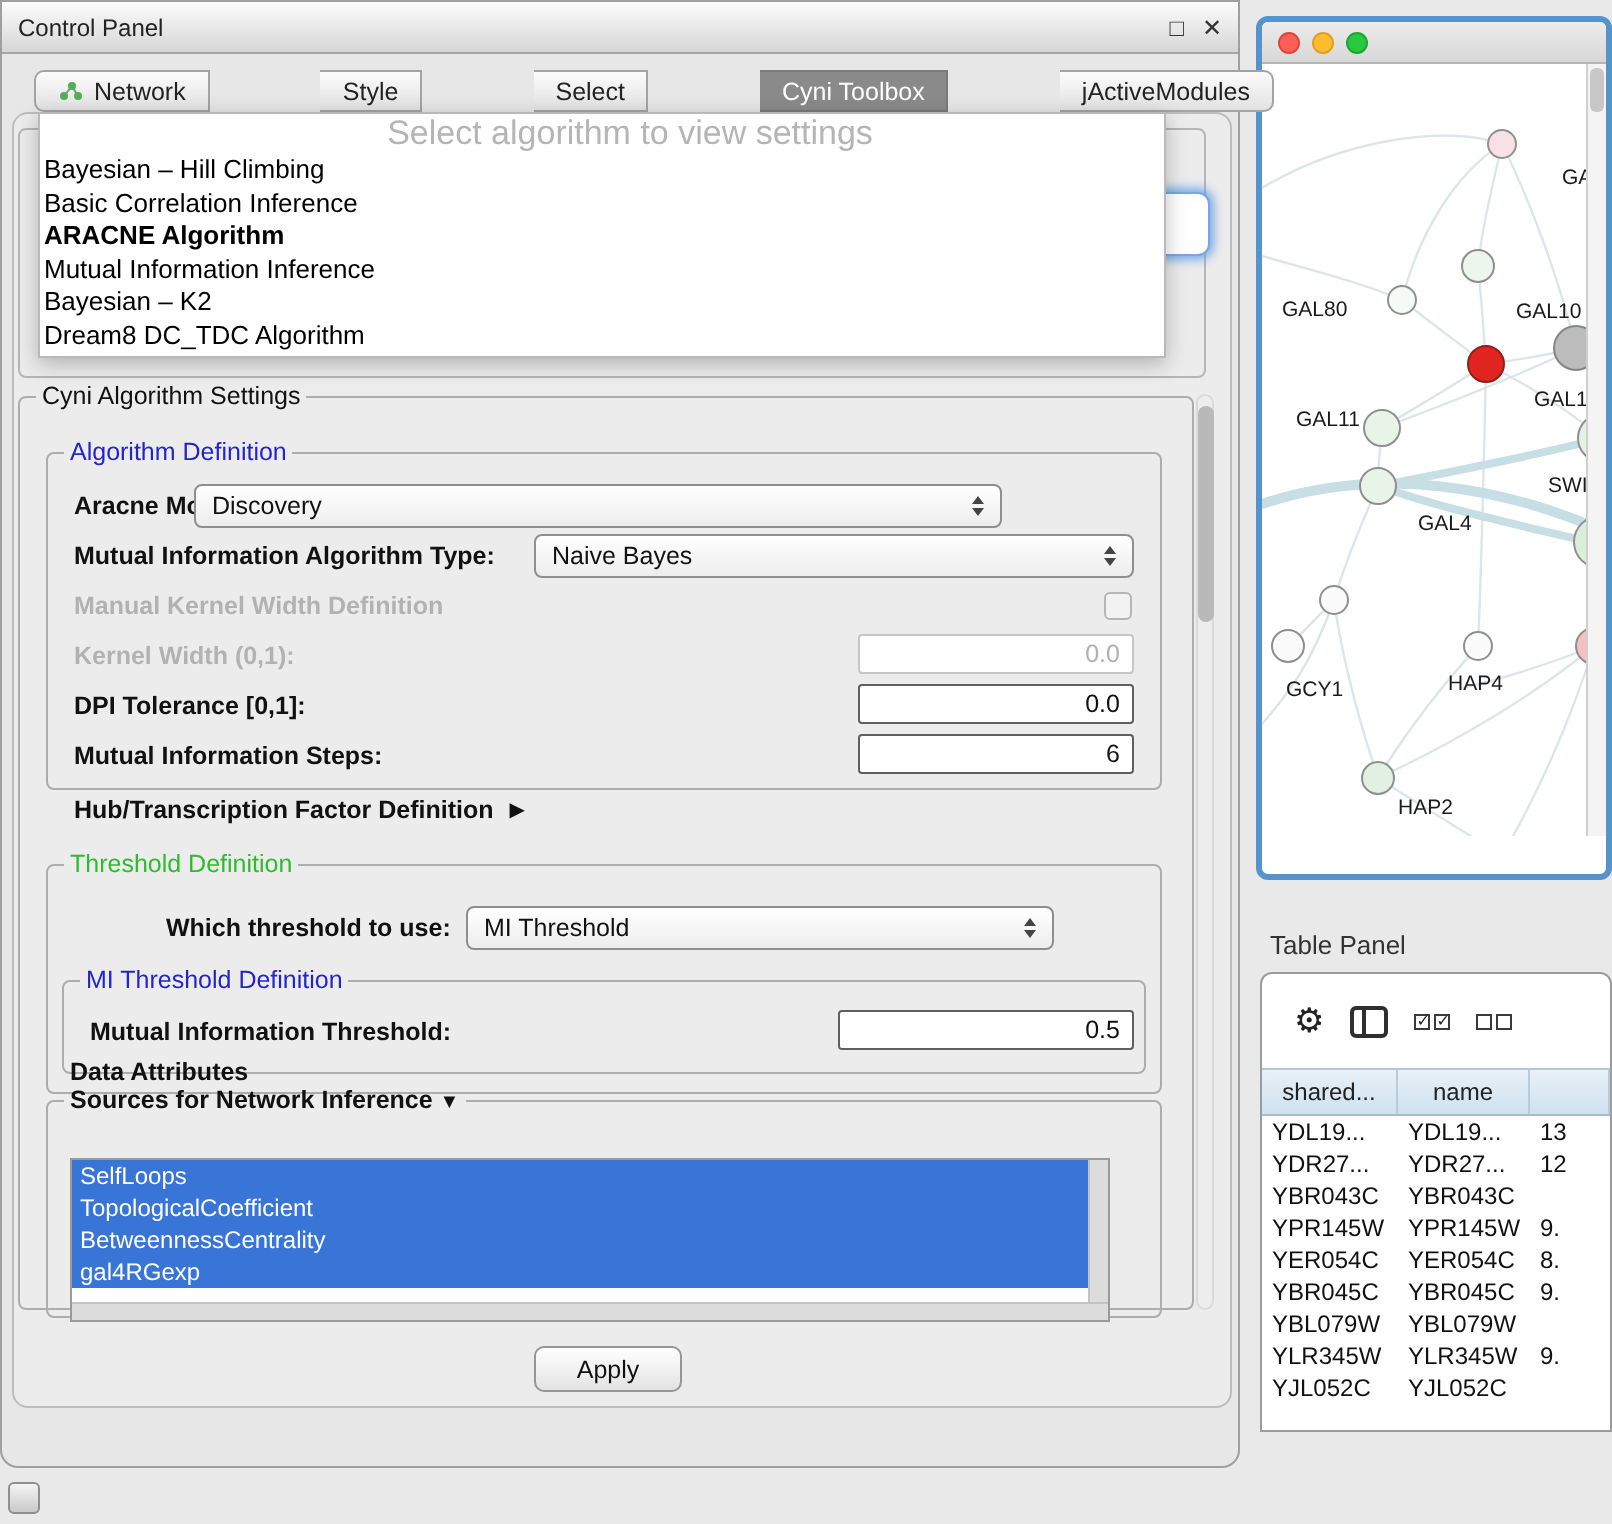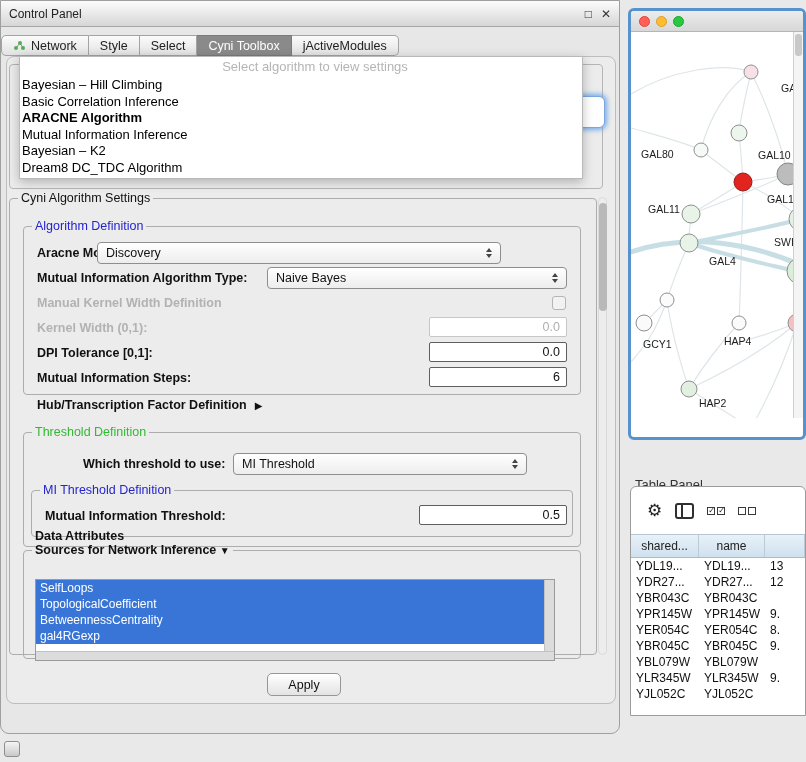--- a/index.html
+++ b/index.html
@@ -7,37 +7,37 @@
        font-family:"Liberation Sans",sans-serif;color:#111;}
   
   .cp-window{position:absolute;left:0;top:0;width:620px;height:734px;box-sizing:border-box;
     background:#e7e7e7;border:1px solid #9f9f9f;border-radius:0 0 9px 9px;}
   .cp-titlebar{height:25px;display:flex;align-items:center;padding:0 8px;
     background:linear-gradient(#fcfcfc,#d6d6d6);border-bottom:1px solid #a6a6a6;font-size:12px;color:#222;}
   .cp-titlebar .win-icons{margin-left:auto;display:flex;gap:9px;font-size:12px;color:#333;}
   .cp-frame{position:absolute;left:5px;top:55px;width:608px;height:646px;border:1px solid #bdbdbd;
     border-radius:8px;background:#ececec;z-index:0;}
   
-  .seg-row{position:absolute;left:0;width:620px;display:flex;justify-content:flex-start;z-index:3;}
+  .seg-row{position:absolute;left:16px;width:620px;display:flex;justify-content:space-between;z-index:3;}
   .top-tabs{top:34px;}
   .bottom-tabs{top:705px;}
   .seg-tab{display:flex;align-items:center;gap:5px;padding:3px 11px;font-size:12.5px;color:#222;
     background:linear-gradient(#fbfbfb,#e2e2e2);border:1px solid #a3a3a3;border-left:none;height:21px;box-sizing:border-box;}
   .seg-tab.first{border-left:1px solid #a3a3a3;border-radius:5px 0 0 5px;}
   .seg-tab.last{border-radius:0 5px 5px 0;}
   .seg-tab.sel{background:#8a8a8a;color:#fff;border-color:#7b7b7b;}
   
   .ghost-group{position:absolute;left:8px;top:63px;width:592px;height:123px;border:1px solid #b5b5b5;
     border-radius:4px;z-index:1;}
   .focus-ring{position:absolute;left:545px;top:95px;width:57px;height:30px;border-radius:6px;background:#fff;
     border:1px solid #7aa7e0;box-shadow:0 0 5px 2px rgba(100,160,230,.85);z-index:2;}
   
   .dd-popup{position:absolute;left:18px;top:55px;width:562px;background:#fff;border:1px solid #b9b9b9;
     box-shadow:0 3px 10px rgba(0,0,0,.25);z-index:10;padding-bottom:2px;}
-  .dd-head{height:20px;line-height:20px;text-align:center;color:#b5b5b5;font-size:13px;margin-left:28px;}
+  .dd-head{height:20px;line-height:20px;text-align:center;color:#b5b5b5;font-size:17px;margin-left:28px;}
   .dd-item{height:16.5px;line-height:16.5px;font-size:13px;padding-left:2px;color:#000;}
   .dd-item.bold{font-weight:bold;}
   
   fieldset{position:absolute;margin:0;padding:0;border:1px solid #adadad;border-radius:4px;background:transparent;}
   legend{font-size:12.5px;padding:0 3px;margin-left:8px;color:#111;}
   legend.blue{color:#2323cf;}
   legend.green{color:#2fbb2f;}
   legend.bold{font-weight:bold;}
   
   .lbl{position:absolute;font-size:12.5px;color:#111;white-space:nowrap;}
@@ -75,21 +75,21 @@
   .net-titlebar{height:20px;display:flex;align-items:center;gap:6px;padding-left:8px;
     background:linear-gradient(#ececec,#d7d7d7);border-bottom:1px solid #b5b5b5;}
   .light{width:11px;height:11px;border-radius:50%;box-sizing:border-box;}
   .light.red{background:#ff5f57;border:1px solid #df433c;}
   .light.yellow{background:#febc2e;border:1px solid #dca023;}
   .light.green{background:#28c840;border:1px solid #1ea433;}
   .net-canvas{position:relative;width:100%;height:386px;background:#fff;overflow:hidden;}
   .net-vbar{position:absolute;right:0;top:0;width:9px;height:100%;background:#f4f4f4;border-left:1px solid #d0d0d0;}
   .net-vthumb{position:absolute;right:1px;top:2px;width:7px;height:22px;background:#c8c8c8;border-radius:3px;}
   
-  .tp-title{position:absolute;left:635px;top:465px;font-size:13px;color:#333;margin-top:12px;}
+  .tp-title{position:absolute;left:635px;top:465px;font-size:13px;color:#333;}
   .tp-window{position:absolute;left:630px;top:486px;width:176px;height:230px;box-sizing:border-box;
     background:#fff;border:1px solid #9c9c9c;border-radius:6px 6px 0 0;overflow:hidden;}
   .tp-toolbar{height:47px;display:flex;align-items:center;gap:13px;padding-left:16px;}
   .gear{font-size:17px;color:#222;line-height:1;}
   .icon-cols{width:15px;height:12px;border:2px solid #2f2f2f;border-radius:3px;position:relative;}
   .icon-cols::before{content:"";position:absolute;left:4px;top:0;bottom:0;width:2px;background:#2f2f2f;}
   .pair{display:flex;gap:2px;}
   .mini-box{width:8px;height:8px;box-sizing:border-box;border:1px solid #3a3a3a;font-size:8px;line-height:6px;
     color:#222;text-align:center;background:#fff;}
   .tp-header{display:flex;height:22px;background:linear-gradient(#e8f1f8,#cfe1ee);

